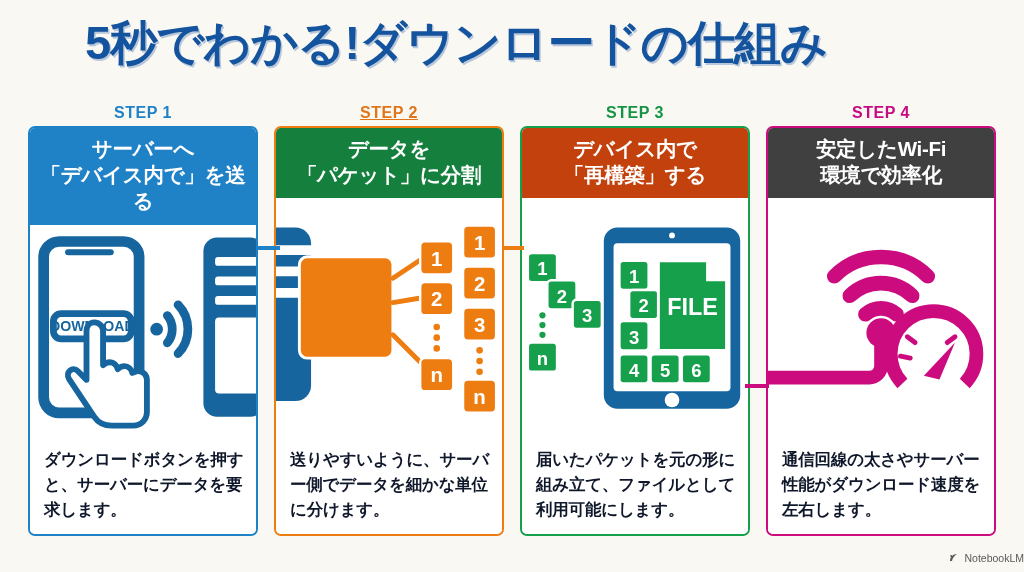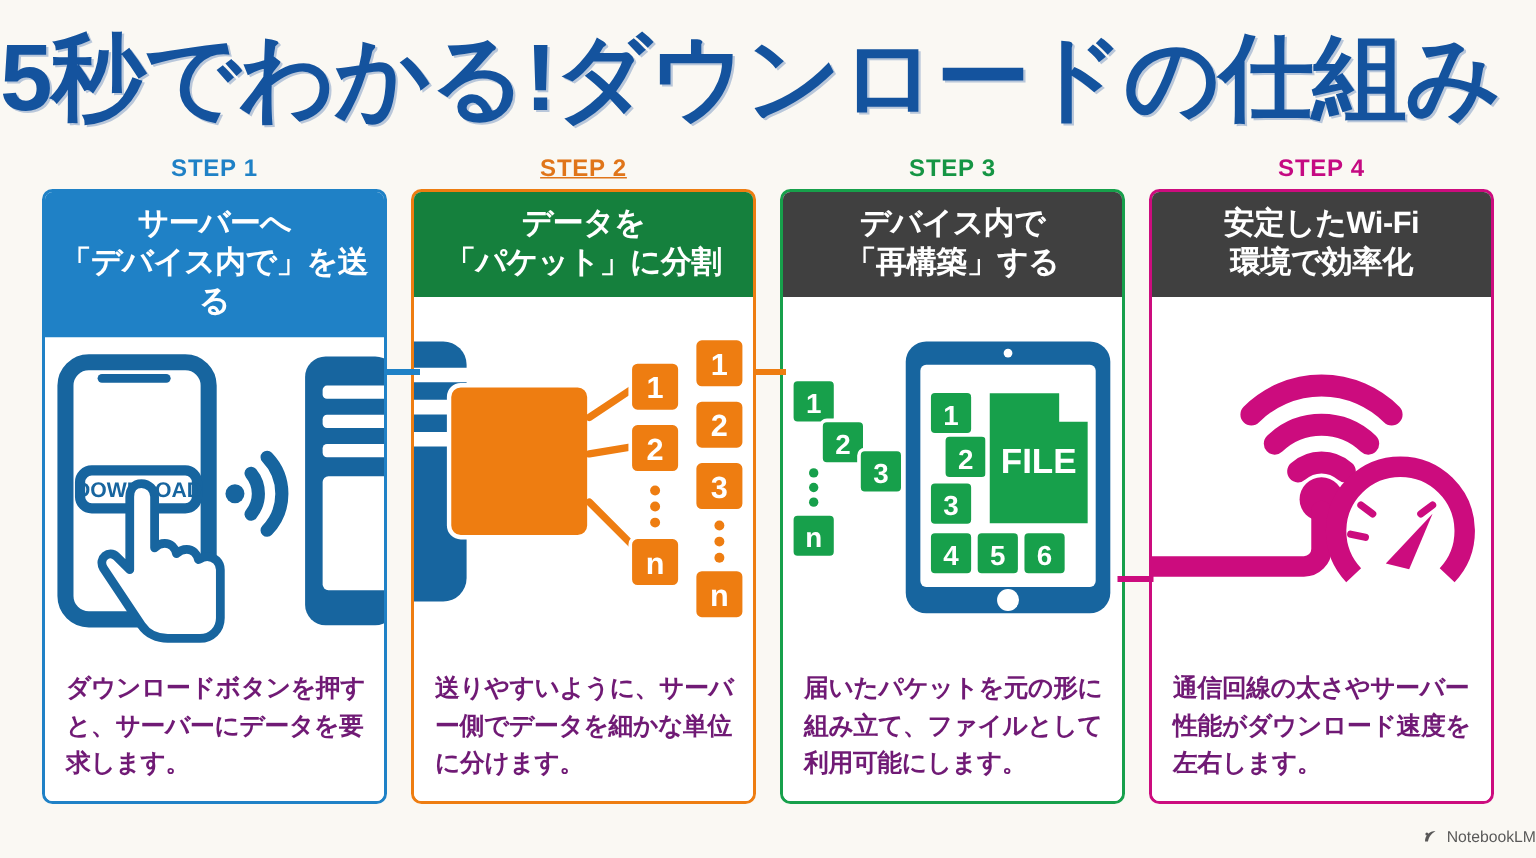--- a/index.html
+++ b/index.html
@@ -12,22 +12,22 @@
   #page {
     position: relative;
     width: 1024px; height: 572px;
     background: #faf8f3;
   }
 
   
   .title {
     position: absolute;
     top: 16px; left: 0; width: 827px;
-    text-align: center;
-    font-size: 63px;
+    text-align: right;
+    font-size: 47px;
     font-weight: bold;
     color: #14539e;
     letter-spacing: -1px;
     line-height: 1.15;
     text-shadow: 1.5px 1.5px 0 #b9c7da;
     white-space: nowrap;
   }
 
   
   .cards {
@@ -77,35 +77,35 @@
   }
   .art {
     flex: 1;
     position: relative;
     min-height: 0;
   }
   .art svg { display: block; width: 100%; height: 100%; }
   .caption {
     font-size: 16.5px;
     line-height: 1.52;
-    color: #701a75;
+    color: #0f172a;
     font-weight: 600;
     padding: 4px 12px 12px 14px;
     letter-spacing: -0.2px;
   }
 
   
   .c-blue    { border-color: #1f81c6; }
   .c-blue .card-head   { background: #1f81c6; }
 
   .c-orange  { border-color: #ee7d11; }
   .c-orange .card-head { background: #15803d; }
 
   .c-green   { border-color: #17a04b; }
-  .c-green .card-head  { background: #404040; }
+  .c-green .card-head  { background: #c2410c; }
 
   .c-magenta { border-color: #cc0c7e; }
   .c-magenta .card-head{ background: #404040; }
 
   
   .connector {
     position: absolute;
     height: 4px;
     z-index: 5;
   }

